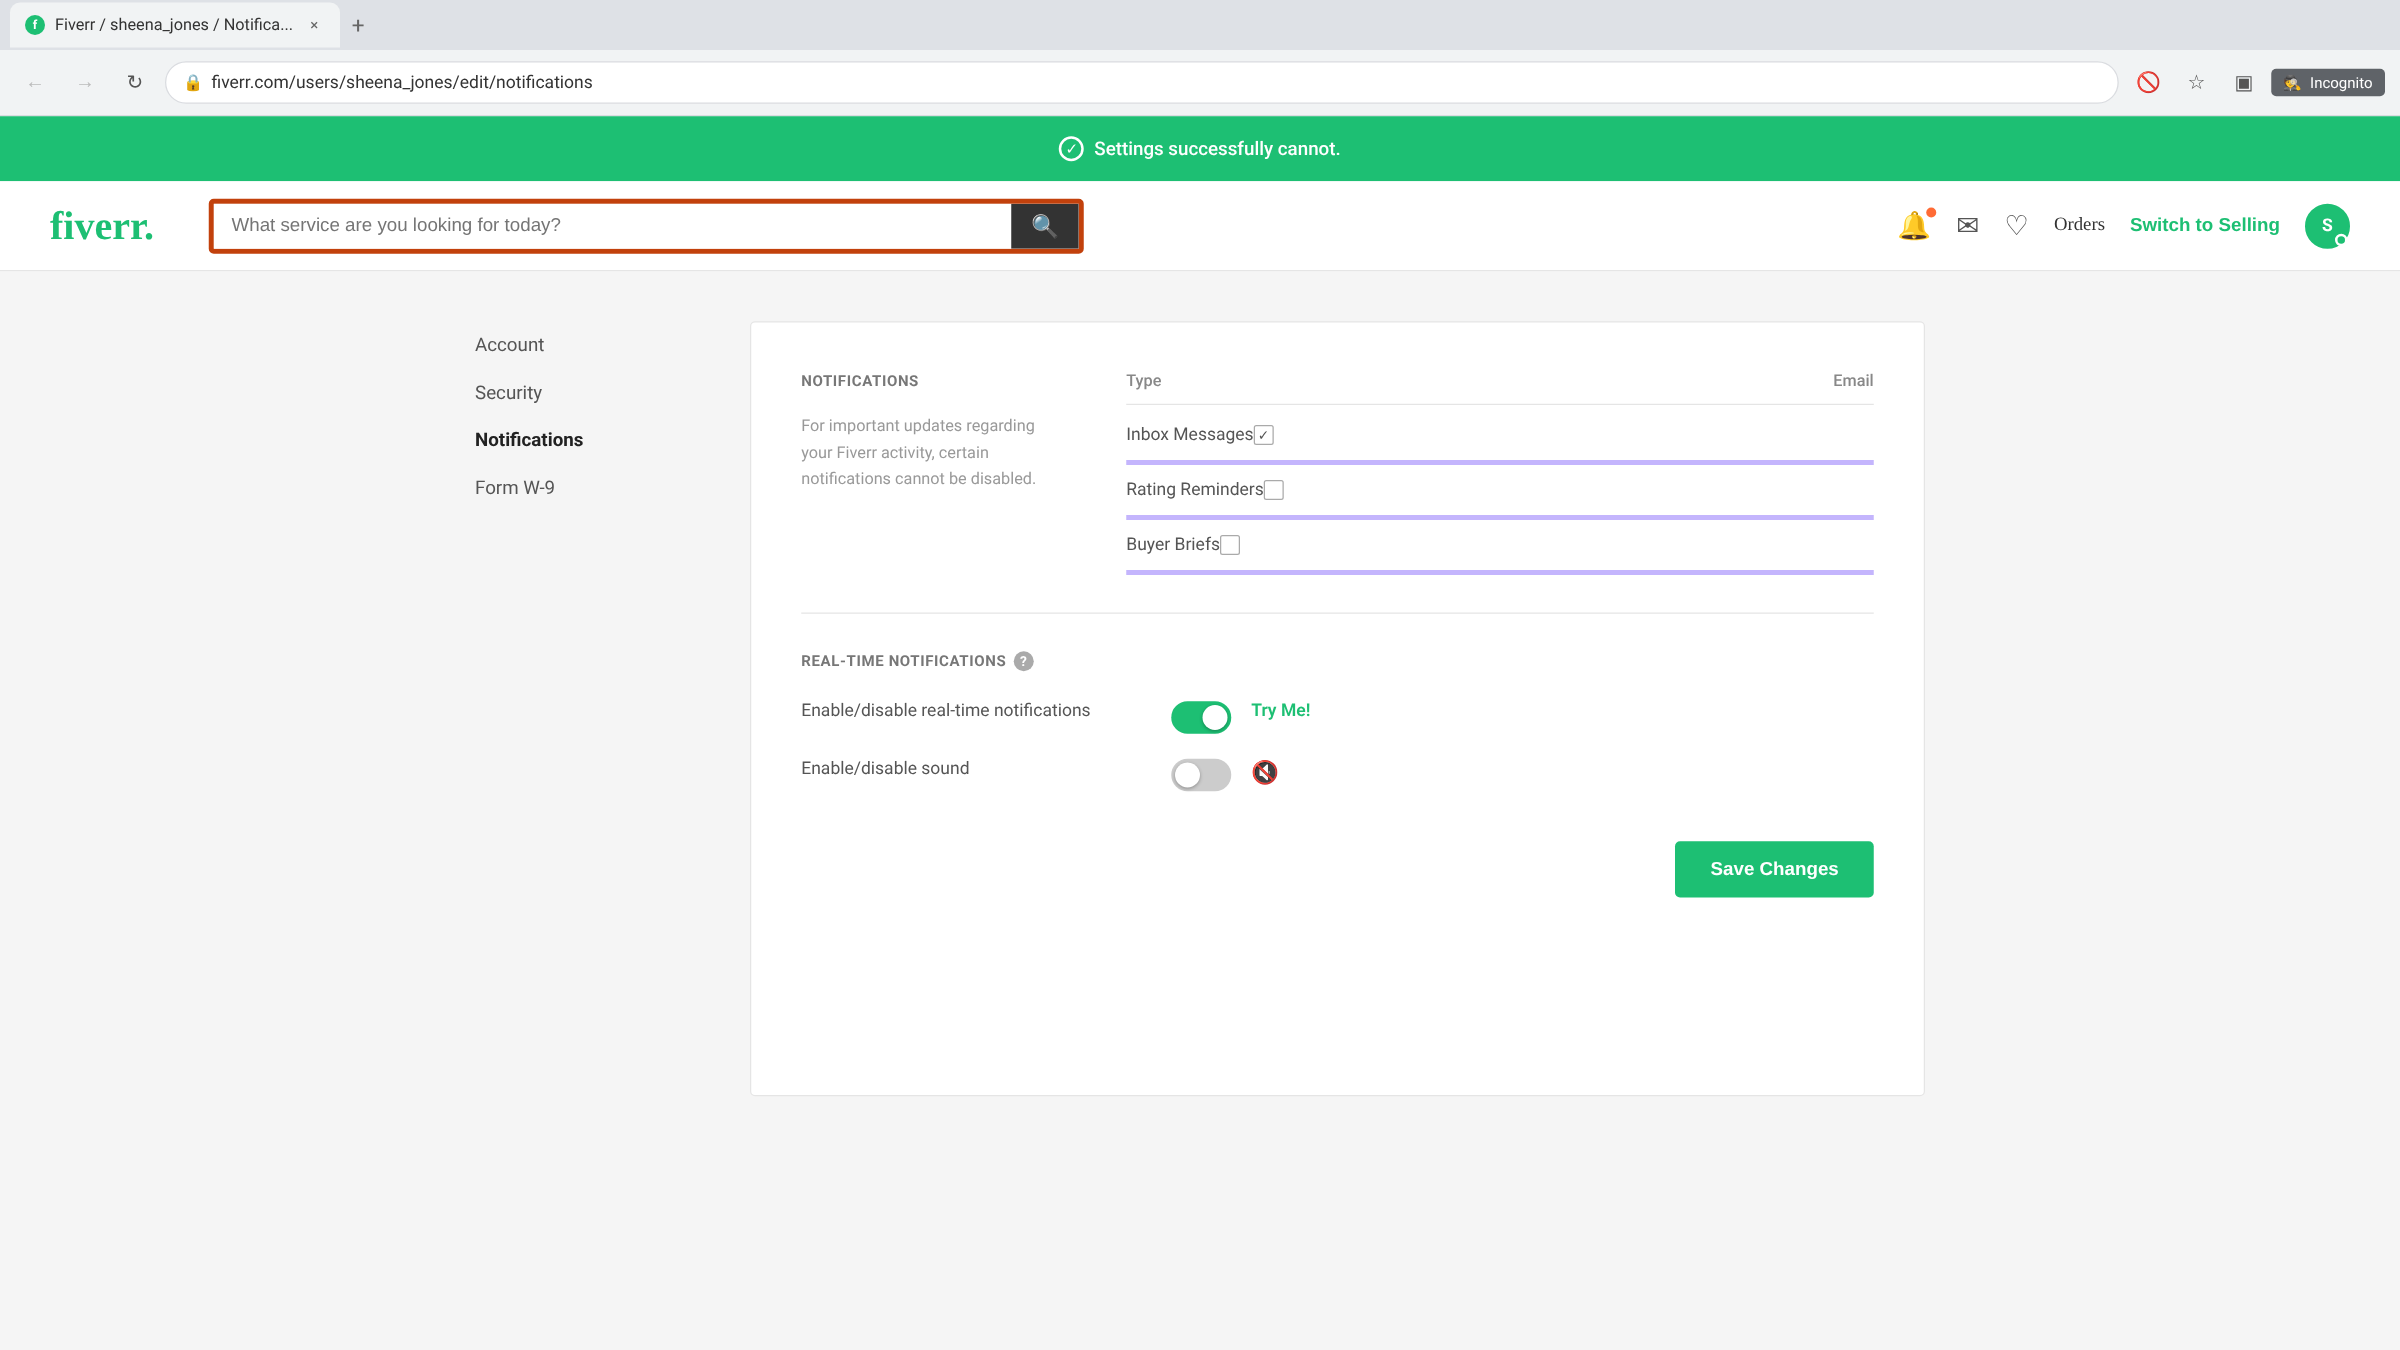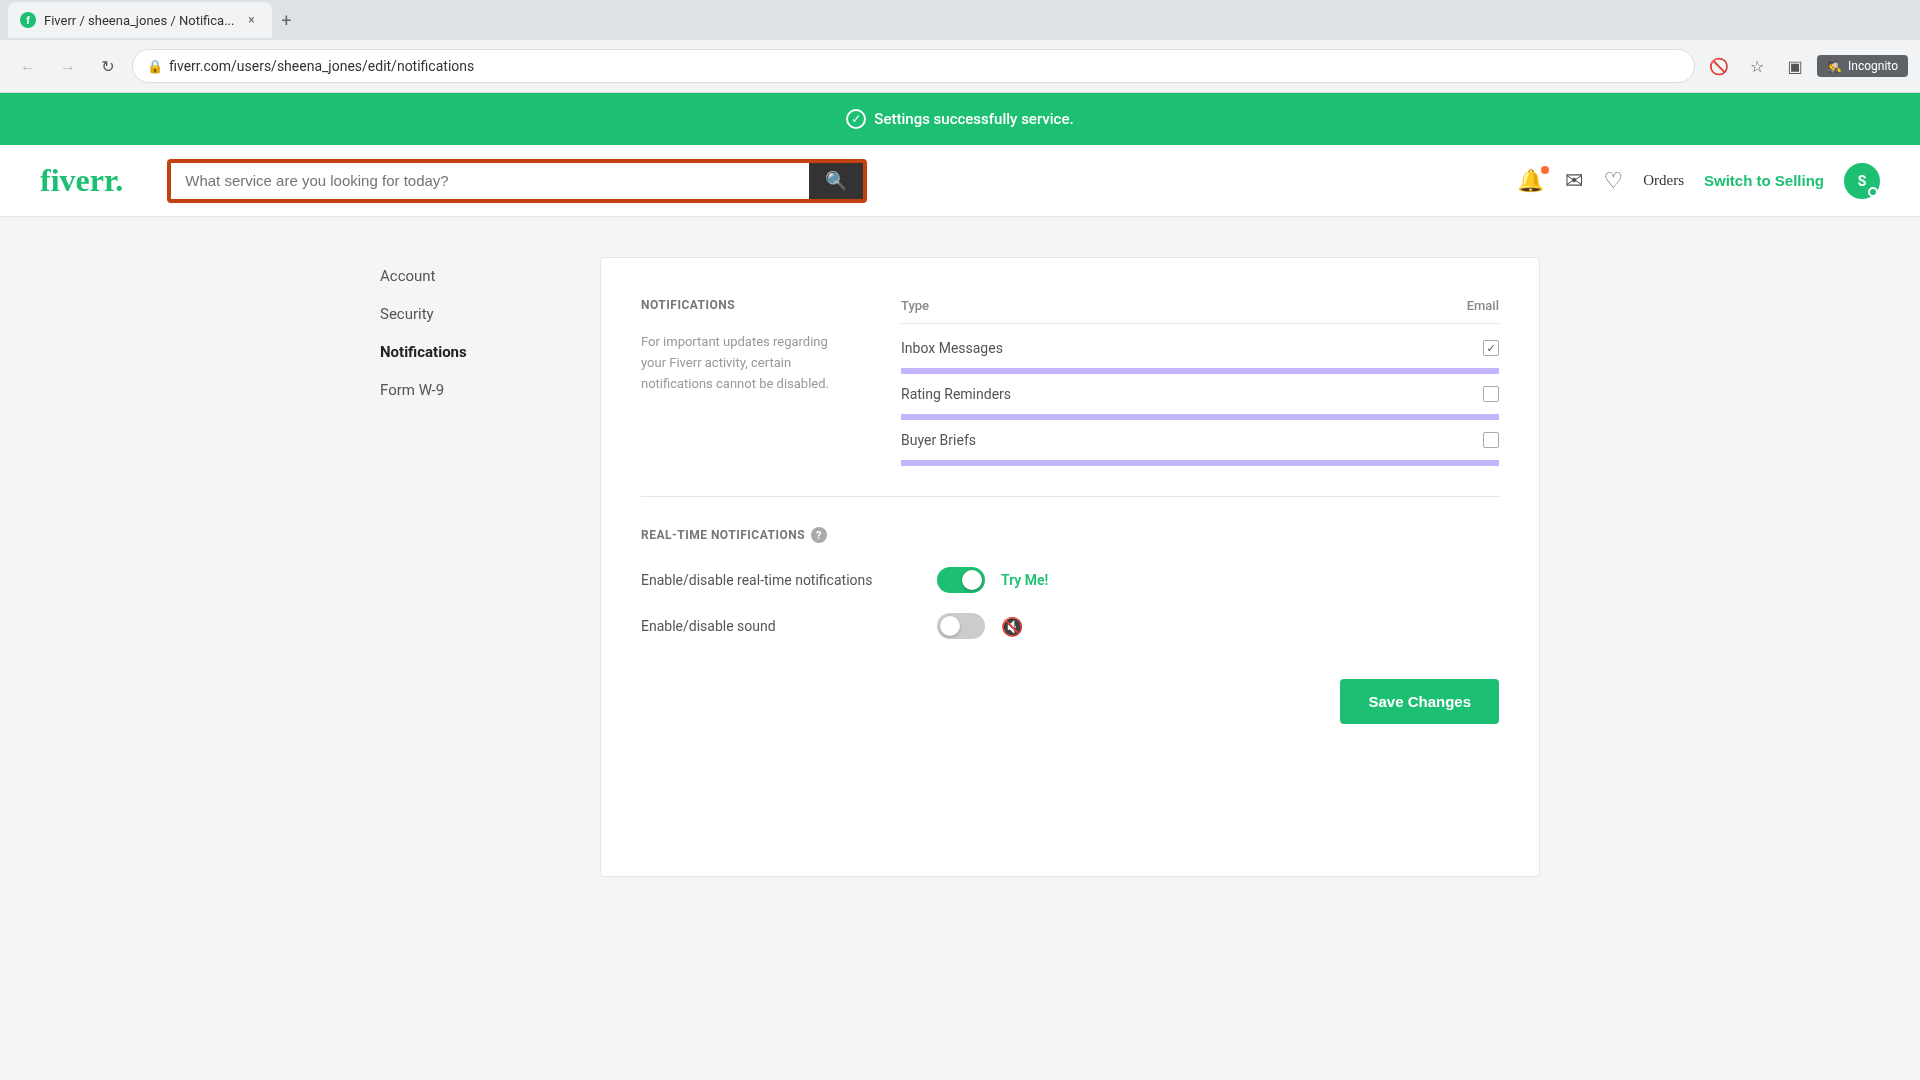--- a/index.html
+++ b/index.html
@@ -292,24 +292,23 @@
       justify-content: space-between;
       align-items: center;
       padding-bottom: 10px;
       border-bottom: 1px solid #e5e5e5;
       margin-bottom: 4px;
     }
     .col-type { font-size: 13px; color: #888; font-weight: 500; }
     .col-email { font-size: 13px; color: #888; font-weight: 500; }
     .notif-row {
       display: flex;
-      justify-content: space-between;
       align-items: center;
       padding: 12px 0;
-      border-bottom: 6px solid #c4b5fd;
+      border-bottom: 4px solid #c4b5fd;
     }
     .notif-row-label { font-size: 14px; color: #555; }
     .checkbox-container {
       display: flex;
       align-items: center;
       justify-content: center;
     }
     .custom-checkbox {
       width: 16px; height: 16px;
       border: 1px solid #aaa;
@@ -347,21 +346,21 @@
       width: 16px; height: 16px;
       border-radius: 50%;
       background: #aaa;
       color: white;
       font-size: 11px;
       display: flex; align-items: center; justify-content: center;
       cursor: pointer;
     }
     .realtime-row {
       display: flex;
-      align-items: center;
+      align-items: flex-start;
       gap: 16px;
       margin-bottom: 20px;
     }
     .realtime-label {
       font-size: 14px;
       color: #555;
       min-width: 280px;
     }
 
     
@@ -442,21 +441,21 @@
       <div class="incognito-badge">
         <span>🕵</span>
         <span>Incognito</span>
       </div>
     </div>
   </div>
 </div>
 
 <div class="success-banner">
   <div class="success-check">✓</div>
-  <span>Settings successfully service.</span>
+  <span>Settings successfully cannot.</span>
 </div>
 
 <div class="fiverr-header">
   <div class="fiverr-logo">
     <span>fiverr</span><span style="color:#1dbf73;">.</span>
   </div>
   <div class="search-bar">
     <input class="search-input" type="text" placeholder="What service are you looking for today?" style="">
     <button class="search-btn">🔍</button>
   </div>

